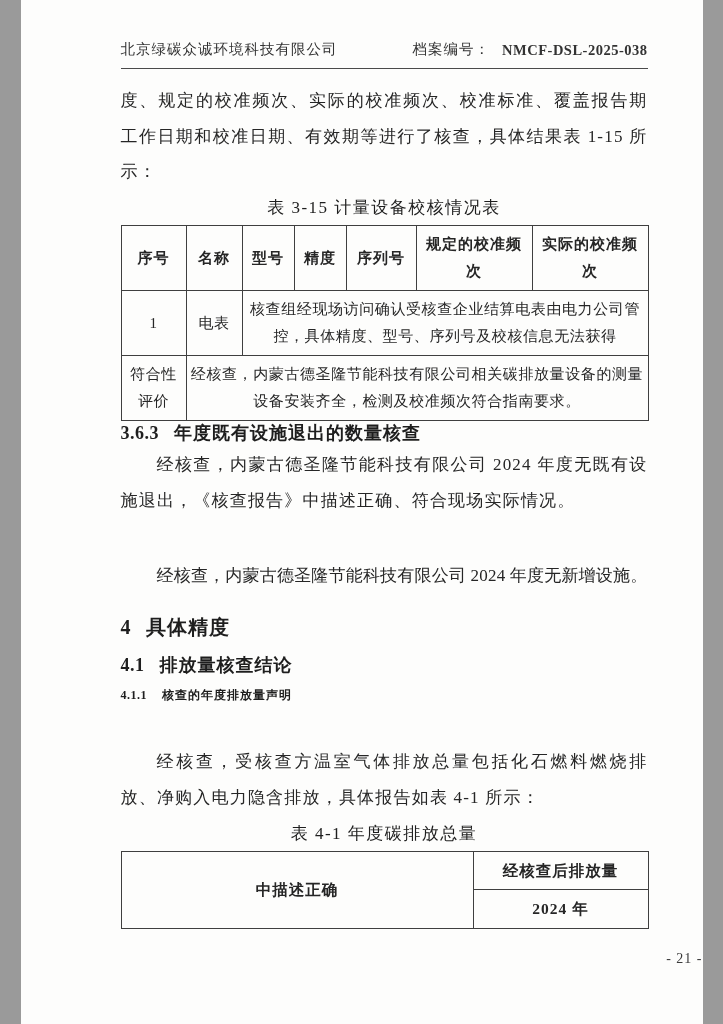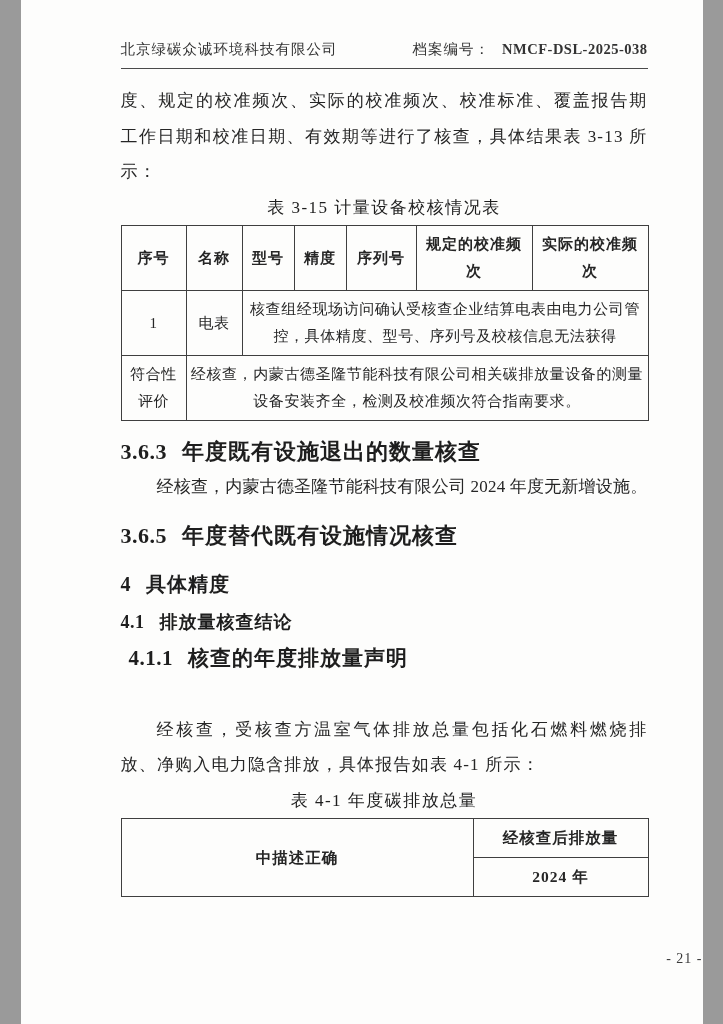--- a/index.html
+++ b/index.html
@@ -16,38 +16,38 @@
   .inner {
     position:absolute; left:100px; top:40px; width:527px;
   }
   
   .doc-header {
     display:flex; justify-content:space-between; align-items:flex-end;
     border-bottom:1.5px solid #4a4a4a;
     padding-bottom:9px;
     font-size:14.5px; letter-spacing:1px; color:#333;
   }
-  .doc-header .archive { display:flex; gap:12px; align-items:center; }
+  .doc-header .archive { display:flex; gap:12px; align-items:flex-end; }
   .doc-header .archive .num { font-weight:bold; letter-spacing:0.5px; }
   
   .para {
     font-size:17px; line-height:2.1; letter-spacing:1.2px;
     text-align:justify; color:#262626;margin-top:40px;
   }
   .para.cont { margin-top:14px; }
   .para.ind { text-indent:36px; }
   .para.tight { letter-spacing:0.2px; }
   
   .hd { font-weight:bold; color:#1e1e1e; letter-spacing:1px; }
   .hd .no { margin-right:15px; letter-spacing:0.5px; }
-  .hd3 { font-size:22px; margin-top:16px; }
+  .hd3 { font-size:18px; }
   .hd3 + .para { margin-top:2px; }
   .hd1 { font-size:20px; margin-top:20px; }
   .hd2 { font-size:18px; margin-top:12px; }
-  .hd2b { font-size:21px; margin-top:10px;margin-left:8px; }
+  .hd2b { font-size:12px; margin-top:10px; }
   
   .tbl-caption {
     text-align:center; font-weight:normal; font-size:17px;
     letter-spacing:1.5px; margin-top:6px; margin-bottom:6px; color:#1e1e1e;
   }
   table { width:100%; border-collapse:collapse; table-layout:fixed; }
   th, td {
     border:1.4px solid #3f3f3f;
     font-size:15px; line-height:1.8;
     text-align:center; vertical-align:middle;
@@ -69,21 +69,21 @@
   <div class="inner">
 
     <div class="doc-header">
       <span>北京绿碳众诚环境科技有限公司</span>
       <span class="archive">
         <span>档案编号：</span>
         <span class="num">NMCF-DSL-2025-038</span>
       </span>
     </div>
 
-    <p class="para cont">度、规定的校准频次、实际的校准频次、校准标准、覆盖报告期工作日期和校准日期、有效期等进行了核查，具体结果表 3-13 所示：</p>
+    <p class="para cont">度、规定的校准频次、实际的校准频次、校准标准、覆盖报告期工作日期和校准日期、有效期等进行了核查，具体结果表 1-15 所示：</p>
 
     <div class="tbl-caption">表 3-15 计量设备校核情况表</div>
     <table class="t315">
       <colgroup>
         <col style="width:65px">
           <col style="width:56px">
           <col style="width:52px">
         <col style="width:52px">
           <col style="width:70px">
           <col style="width:116px">
@@ -107,26 +107,24 @@
       <tr>
         <td>符合性评价</td>
         <td colspan="6">经核查，内蒙古德圣隆节能科技有限公司相关碳排放量设备的测量设备安装齐全，检测及校准频次符合指南要求。</td>
       </tr>
     </tbody>
       </table>
 
     <div class="hd hd3">
       <span class="no">3.6.3</span><span>年度既有设施退出的数量核查</span>
     </div>
+    <p class="para ind">经核查，内蒙古德圣隆节能科技有限公司 2024 年度无既有设施退出，《核查报告》中描述正确、符合现场实际情况。</p>
 
     <p class="para ind tight">经核查，内蒙古德圣隆节能科技有限公司 2024 年度无新增设施。</p>
 
-    <div class="hd hd3">
-      <span class="no">3.6.5</span><span>年度替代既有设施情况核查</span>
-    </div>
 
     <div class="hd hd1">
       <span class="no">4</span><span>具体精度</span>
     </div>
     <div class="hd hd2">
       <span class="no">4.1</span><span>排放量核查结论</span>
     </div>
     <div class="hd hd2b">
       <span class="no">4.1.1</span><span>核查的年度排放量声明</span>
     </div>

